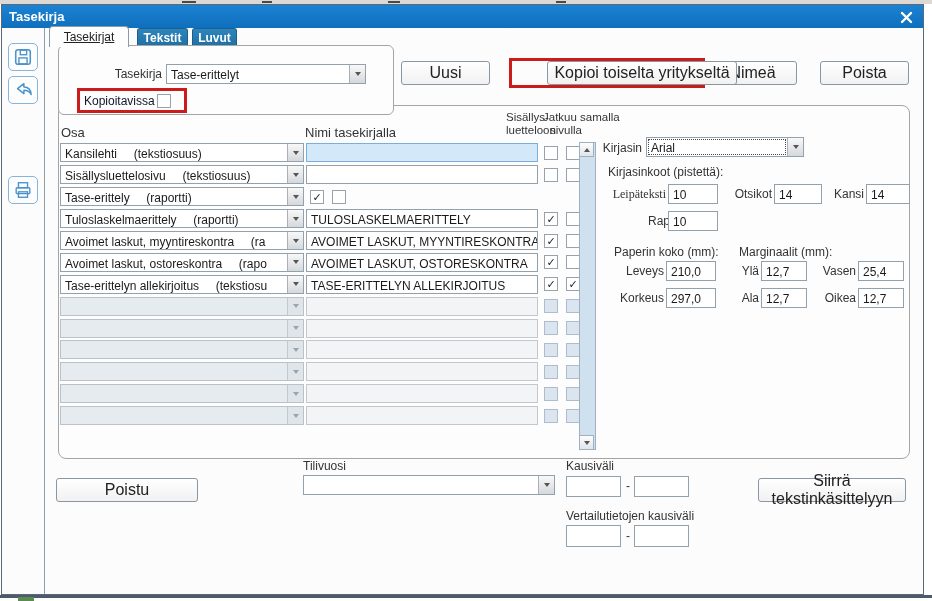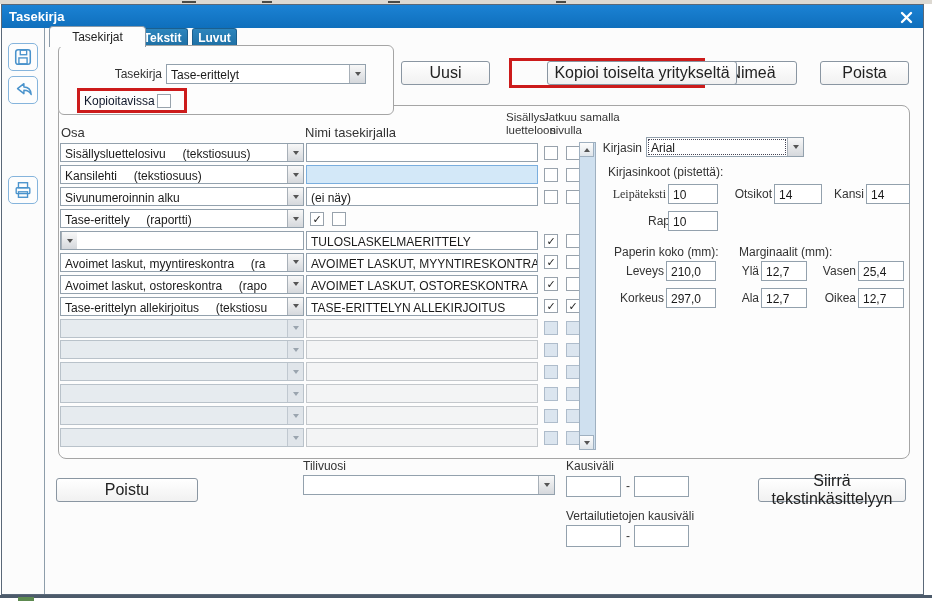--- a/index.html
+++ b/index.html
@@ -12,21 +12,21 @@
   .dialog { position:absolute; left:1px; top:4px; width:923px; height:591px; background:#fcfcfc; border:1px solid #5a6878; }
 
   .titlebar { position:absolute; left:0; top:0; right:0; height:23px; background:linear-gradient(var(--titlebar-hi), var(--titlebar)); display:flex; align-items:center; }
   .titlebar .title { color:#fff; font-weight:bold; font-size:13px; padding-left:7px; }
   .close-btn { position:absolute; right:8px; top:3px; width:18px; height:18px; display:flex; align-items:center; justify-content:center; cursor:default; }
 
   .toolbar { position:absolute; left:0; top:23px; width:43px; bottom:0; background:#fcfcfc; border-right:1px solid #8d9daa; }
   .tool-btn { position:absolute; left:6px; width:30px; height:28px; border:1px solid #85b4dc; border-radius:5px; background:#fdfdfd; display:flex; align-items:center; justify-content:center; }
 
   .tab { position:absolute; display:flex; align-items:center; justify-content:center; font-size:12px; }
-  .tab.active { left:47px; top:21px; width:97px; height:21px; background:#fdfdfd; border:1px solid #8a9aa8; border-bottom:none; border-radius:4px 4px 0 0; color:#222; z-index:6; }
+  .tab.active { left:47px; top:21px; width:80px; height:21px; background:#fdfdfd; border:1px solid #8a9aa8; border-bottom:none; border-radius:4px 4px 0 0; color:#222; z-index:6;text-decoration:underline; }
   .tab.inactive { top:23px; height:19px; background:linear-gradient(var(--tab-hi), var(--tab)); border:1px solid #1b5f8e; border-bottom:none; border-radius:3px 3px 0 0; color:#fff; font-weight:bold; z-index:4; }
   .tab.t2 { left:135px; width:51px; }
   .tab.t3 { left:190px; width:45px; }
 
   .panel { position:absolute; background:#fdfdfd; border:1px solid #a5a5a5; }
   .panel-upper { left:56px; top:40px; width:336px; height:70px; border-radius:6px; z-index:5; }
   .panel-main  { left:56px; top:100px; width:852px; height:354px; border-radius:8px; z-index:1; }
 
   .lbl { position:absolute; color:#333; white-space:pre; }
   .lbl.r { text-align:right; }
@@ -151,69 +151,57 @@
   <span class="col-h" style="left:59px;top:120px;z-index:2;">Osa</span>
   <span class="col-h" style="left:303px;top:120px;z-index:2;">Nimi tasekirjalla</span>
   <span class="col-h small" style="left:504px;top:106px;z-index:2;">Sisällys-</span>
   <span class="col-h small" style="left:504px;top:119px;z-index:2;">luetteloon</span>
   <span class="col-h small" style="left:541px;top:106px;z-index:2;">Jatkuu samalla</span>
   <span class="col-h small" style="left:548px;top:119px;z-index:2;">sivulla</span>
 
   <div class="rows-host">
       <div class="trow">
         <div class="field osa">
+          <span class="ftext">Kansilehti     (tekstiosuus)</span>
+          <span class="arrow-btn">
+            <span class="tri"></span>
+          </span>
+        </div>
+        <div class="field nimi focused">
+          <span class="ftext"></span>
+        </div>
+        <span class="cb c1"></span>
+        <span class="cb c2"></span>
+      </div>
+      <div class="trow">
+        <div class="field osa">
           <span class="ftext">Sisällysluettelosivu     (tekstiosuus)</span>
           <span class="arrow-btn">
             <span class="tri"></span>
           </span>
         </div>
         <div class="field nimi">
           <span class="ftext"></span>
         </div>
         <span class="cb c1"></span>
         <span class="cb c2"></span>
       </div>
       <div class="trow">
         <div class="field osa">
-          <span class="ftext">Kansilehti     (tekstiosuus)</span>
-          <span class="arrow-btn">
-            <span class="tri"></span>
-          </span>
-        </div>
-        <div class="field nimi focused">
-          <span class="ftext"></span>
-        </div>
-        <span class="cb c1"></span>
-        <span class="cb c2"></span>
-      </div>
-      <div class="trow">
-        <div class="field osa">
-          <span class="ftext">Sivunumeroinnin alku</span>
-          <span class="arrow-btn">
-            <span class="tri"></span>
-          </span>
-        </div>
-        <div class="field nimi">
-          <span class="ftext">(ei näy)</span>
-        </div>
-        <span class="cb c1"></span>
-        <span class="cb c2"></span>
-      </div>
-      <div class="trow">
-        <div class="field osa">
           <span class="ftext">Tase-erittely     (raportti)</span>
           <span class="arrow-btn">
             <span class="tri"></span>
           </span>
         </div>
         <span class="cb checked c1">✓</span>
         <span class="cb c2"></span>
       </div>
       <div class="trow">
         <div class="field osa">
+          <span class="ftext">Tuloslaskelmaerittely     (raportti)</span>
           <span class="arrow-btn">
             <span class="tri"></span>
           </span>
         </div>
         <div class="field nimi">
           <span class="ftext">TULOSLASKELMAERITTELY</span>
         </div>
         <span class="cb checked c1">✓</span>
         <span class="cb c2"></span>
       </div>

